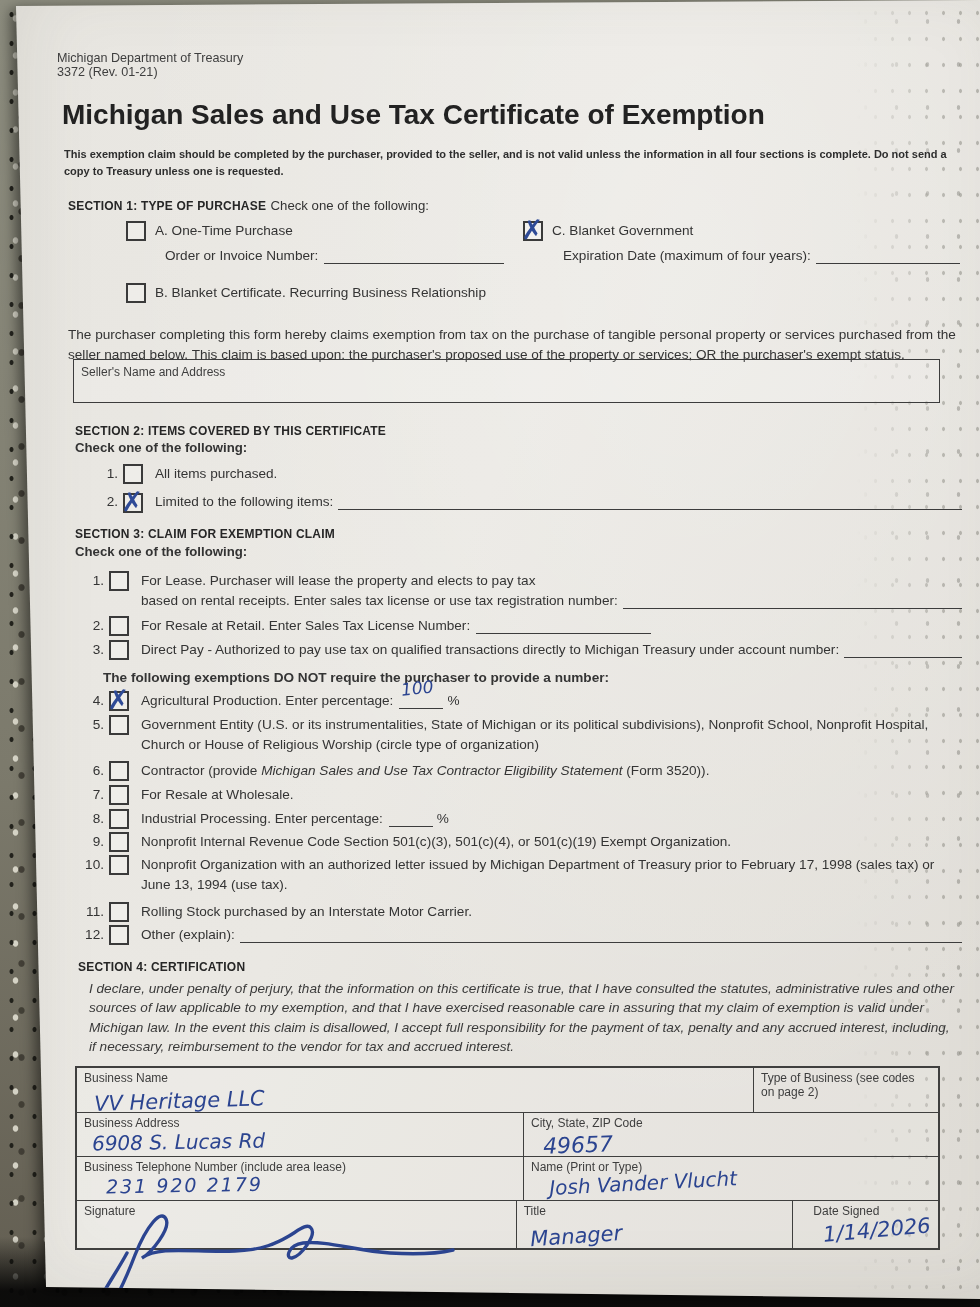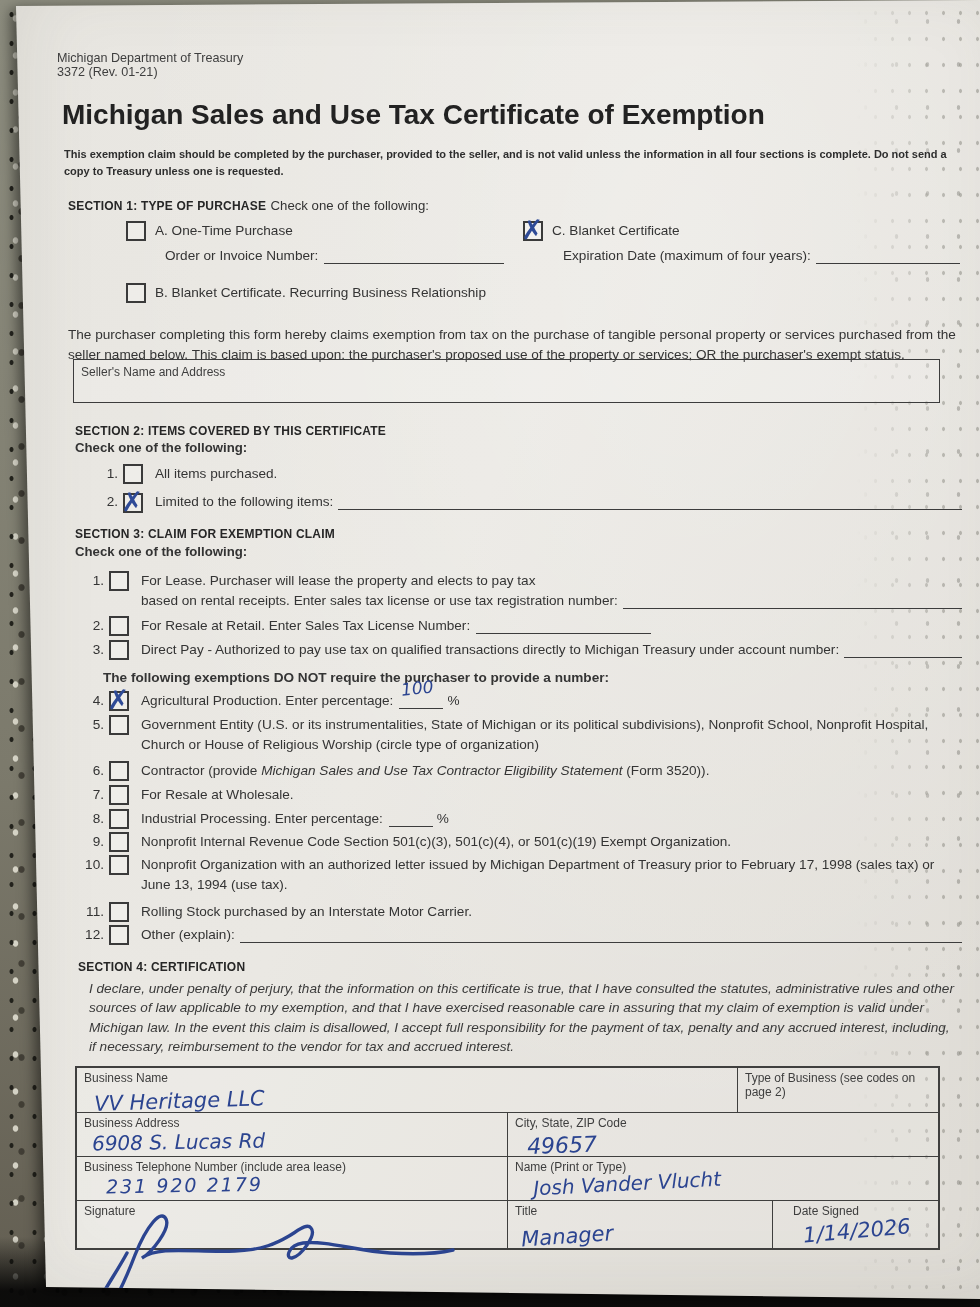--- a/index.html
+++ b/index.html
@@ -47,21 +47,21 @@
   .xmark{ position:absolute; left:-4px; top:-7px; font-size:27px; line-height:1;
           color:#2e4a96; font-family:"DejaVu Sans", sans-serif; transform:rotate(-2deg); }
   .row{ display:flex; align-items:center; }
   .row-top{ display:flex; align-items:flex-start; }
   .num{ width:34px; text-align:right; padding-right:5px; flex:none; }
   .gap{ width:12px; flex:none; }
   .uline{ display:inline-block; border-bottom:1.5px solid #3c3c3c; height:15px; }
   .fill{ flex:1; border-bottom:1.5px solid #3c3c3c; height:15px; margin-left:5px; }
   .hw{ font-family:"DejaVu Sans", sans-serif; font-style:italic; color:#2b4490; }
   .cert-table{ border:2px solid #3f3f3e; width:865px; background:rgba(255,255,255,.12); }
-  .cert-row{ display:flex; border-top:1.5px solid #3f3f3e; }
+  .cert-row{ display:flex; border-top:1.5px solid #3f3f3e;gap:16px; }
   .cert-row:first-child{ border-top:none; }
   .cell{ padding:3px 7px; border-left:1.5px solid #3f3f3e; position:relative; overflow:visible; }
   .cell:first-child{ border-left:none; }
 </style>
 </head>
 <body>
 
 <div class="paper-wrap">
   <div class="paper">
     <div class="speckles"></div>
@@ -85,21 +85,21 @@
         <span class="t" style="margin-left:9px;">A. One-Time Purchase</span>
       </div>
       <div class="abs row" style="left:97px; top:50px;">
         <span class="t">Order or Invoice Number:</span>
         <span class="uline" style="width:180px; margin-left:6px;"></span>
       </div>
       <div class="abs row" style="left:455px; top:25px;">
         <span class="cb">
             <span class="xmark">✗</span>
           </span>
-        <span class="t" style="margin-left:9px;">C. Blanket Certificate</span>
+        <span class="t" style="margin-left:9px;">C. Blanket Government</span>
       </div>
       <div class="abs row" style="left:495px; top:50px; right:5px;">
         <span class="t">Expiration Date (maximum of four years):</span>
         <span class="fill"></span>
       </div>
       <div class="abs row" style="left:58px; top:87px;">
         <span class="cb"></span>
         <span class="t" style="margin-left:9px;">B. Blanket Certificate. Recurring Business Relationship</span>
       </div>
     </div>

